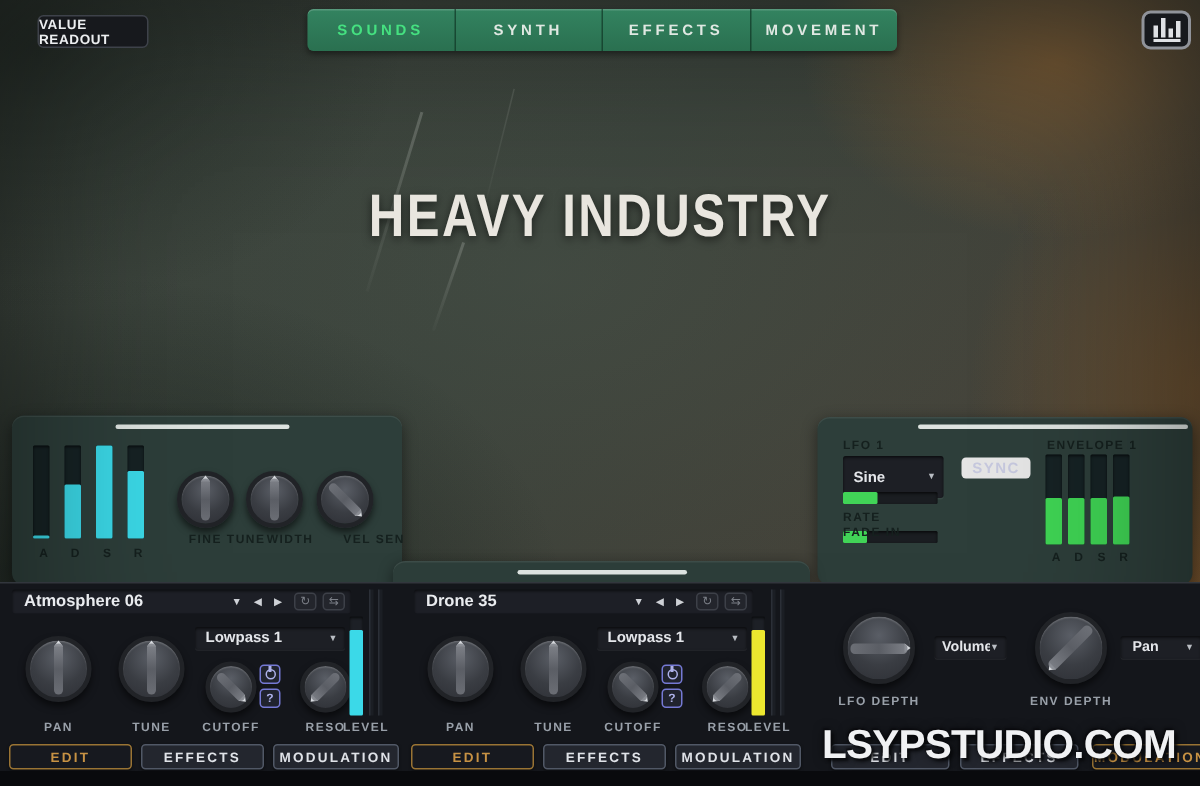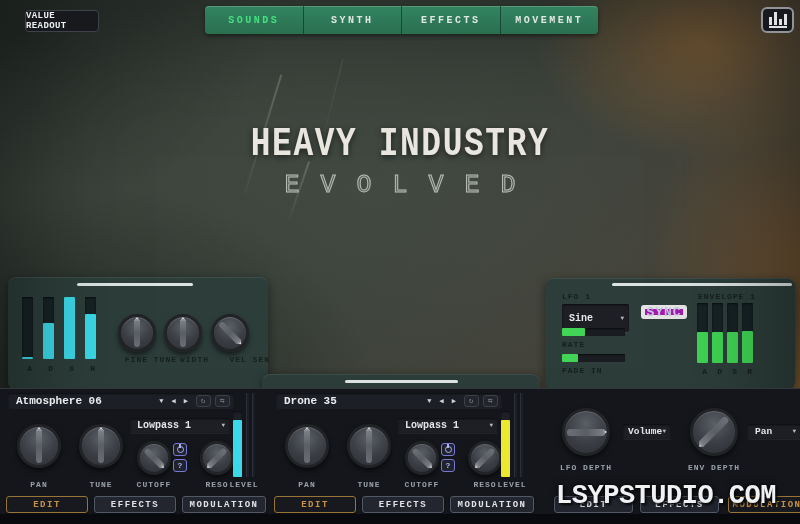--- a/index.html
+++ b/index.html
@@ -1,19 +1,19 @@
 <!DOCTYPE html>
 <html><head>
 <meta charset="utf-8">
 <style>
   * { margin:0; padding:0; box-sizing:border-box; }
   html,body { background:#222; }
   #stage {
     position:relative; width:800px; height:524px; overflow:hidden;
-    font-family:Liberation Mono, monospace;
+    font-family:Liberation Sans, sans-serif;
     background-color:#39413a;
     background-image:
       radial-gradient(ellipse 260px 180px at 88% 8%, rgba(146,99,48,.60), transparent 65%),
       radial-gradient(ellipse 220px 260px at 100% 50%, rgba(133,88,41,.55), transparent 70%),
       radial-gradient(ellipse 180px 120px at 99% 73%, rgba(176,114,52,.55), transparent 70%),
       radial-gradient(ellipse 300px 180px at 70% 96%, rgba(90,62,30,.30), transparent 70%),
       radial-gradient(ellipse 420px 300px at 8% 78%, rgba(16,24,20,.65), transparent 75%),
       radial-gradient(ellipse 350px 250px at 3% 6%, rgba(22,30,26,.55), transparent 70%),
       radial-gradient(ellipse 520px 300px at 45% 35%, rgba(86,96,84,.28), transparent 70%),
       linear-gradient(135deg, #3b433c 0%, #39413a 40%, #44433a 70%, #494436 100%);
@@ -73,23 +73,23 @@
     background:linear-gradient(180deg,#85888f,#5c5f66 50%,#71747b); border-radius:3px; opacity:.9; }
   .knob.xl .ind .bar { width:7px; margin-left:-3.5px; }
   .ind .tri { position:absolute; top:0; left:50%; margin-left:-3px; width:0; height:0;
     border-left:3px solid transparent; border-right:3px solid transparent; border-bottom:4px solid #d8dbdf; }
 
   
   .dd { position:absolute; background:#1d1f25; border-radius:2px; display:flex; align-items:center;
     box-shadow:inset 0 1px 2px rgba(0,0,0,.65), 0 1px 0 rgba(255,255,255,.06); }
   .dd .txt { flex:1; padding-left:7px; font-size:10px; font-weight:bold; color:#e4e6ea; white-space:nowrap; overflow:hidden; }
   .dd .arr { font-size:6px; padding-right:5px; color:#b9bdc3; }
-  .syncbtn { position:absolute; background:#a21caf; border:4px solid #e5e5e5; border-radius:3px;
+  .syncbtn { position:absolute; background:#a21caf; border:7px solid #e5e5e5; border-radius:3px;
     display:flex; align-items:center; justify-content:center;
-    font-size:13px; font-weight:bold; letter-spacing:1px; color:#c6c8de; }
+    font-size:10px; font-weight:bold; letter-spacing:1px; color:#c6c8de; }
 
   
   .strip { position:absolute; left:0; top:388px; width:800px; height:136px; background:#14161b;
     border-top:1px solid #32363d; z-index:10; }
   .bottomband { position:absolute; left:0; top:125px; width:800px; height:11px; background:#090a0d; }
   .channel, .master { position:absolute; top:2px; width:260px; height:130px; }
   .master { width:256px; }
   .namebar { position:absolute; left:2px; top:2px; width:226px; height:16px; background:#1d1f26; border-radius:2px;
     display:flex; align-items:center; box-shadow:inset 0 1px 2px rgba(0,0,0,.6); padding-right:4px; }
   .nbname { flex:1; padding-left:8px; font-size:11px; font-weight:bold; color:#eaecef; white-space:nowrap; }
@@ -131,21 +131,20 @@
   <div class="meterbtn">
     <span class="mbars">
         <i style="height:8px"></i>
         <i style="height:13px"></i>
         <i style="height:6px"></i>
         <i style="height:11px"></i>
       </span>
   </div>
 
   <div class="title-main"><span>HEAVY INDUSTRY</span></div>
-  <div class="title-sub">EVOLVED</div>
 
   <div class="panel" style="left:8px;top:277px;width:260px;height:113px">
     <div class="handle" style="left:69px;top:6px;width:116px"></div>
     <div class="vslider" style="left:14px;top:20px;height:62px">
       <div class="vfill" style="height: 3%; background: rgb(59, 217, 232);"></div>
       </div>
     <div class="vslider" style="left:35px;top:20px;height:62px">
       <div class="vfill" style="height: 58%; background: rgb(59, 217, 232);"></div>
       </div>
     <div class="vslider" style="left:56px;top:20px;height:62px">
@@ -189,21 +188,21 @@
       <span class="arr">▼</span>
     </div>
     <div class="syncbtn" style="left:96px;top:27px;width:46px;height:14px">SYNC</div>
     <div class="hslider" style="left:17px;top:50px;width:63px">
       <div class="hfill" style="width: 36%; background: rgb(65, 212, 87);"></div>
       </div>
     <div class="plabel" style="left:17px;top:62px">RATE</div>
     <div class="hslider" style="left:17px;top:76px;width:63px">
       <div class="hfill" style="width: 25%; background: rgb(65, 212, 87);"></div>
       </div>
-    <div class="plabel" style="left:17px;top:88px">FADE IN</div>
+    <div class="plabel" style="left:17px;top:72px">FADE IN</div>
     <div class="plabel" style="left:153px;top:14px">ENVELOPE 1</div>
     <div class="vslider" style="left:152px;top:25px;height:60px">
       <div class="vfill" style="height: 52%; background: rgb(63, 212, 84);"></div>
       </div>
     <div class="vslider" style="left:167px;top:25px;height:60px">
       <div class="vfill" style="height: 52%; background: rgb(63, 212, 84);"></div>
       </div>
     <div class="vslider" style="left:182px;top:25px;height:60px">
       <div class="vfill" style="height: 52%; background: rgb(63, 212, 84);"></div>
       </div>

